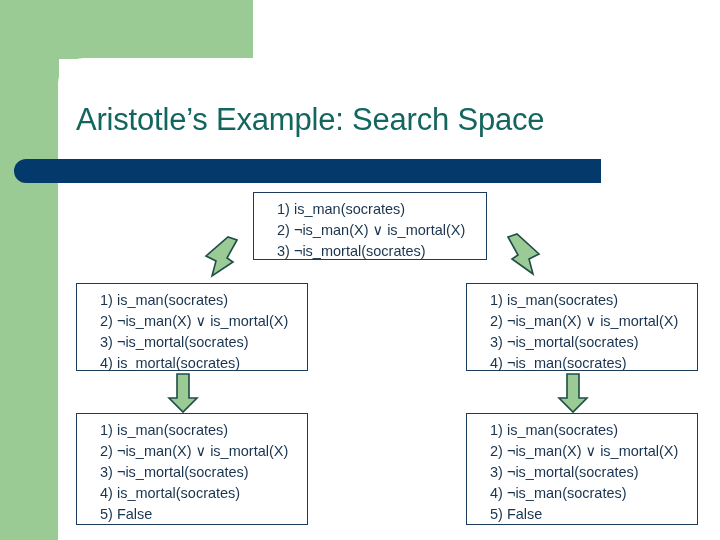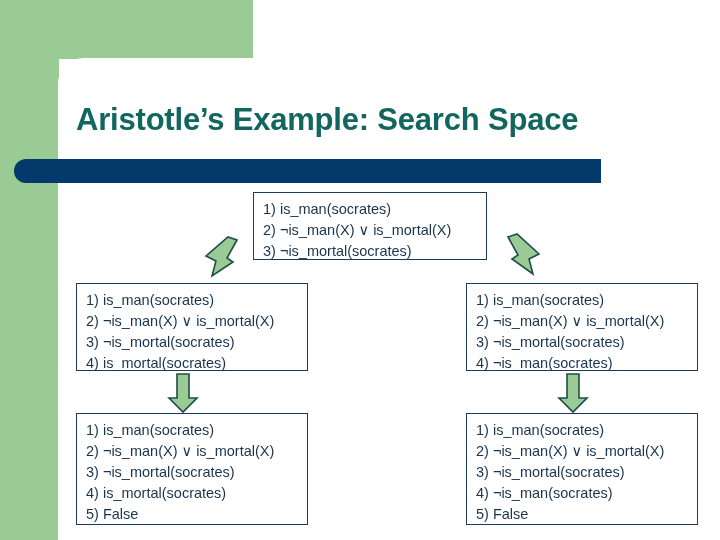--- a/index.html
+++ b/index.html
@@ -55,36 +55,36 @@
     background: #043a6b;
     border-top-left-radius: 12px;
     border-bottom-left-radius: 12px;
   }
   .slide-title {
     position: absolute;
     left: 76px;
     top: 103px;
     width: 630px;
     font-size: 31px;
-    font-weight: bold;
+    font-weight: normal;
     color: #13665f;
     letter-spacing: -0.2px;
     white-space: nowrap;
     line-height: 1.1;
   }
   
   .clause-box {
     position: absolute;
     box-sizing: border-box;
     border: 1px solid #1d3c5c;
     background: #ffffff;
     color: #19344f;
     font-size: 14.5px;
     line-height: 21px;
-    padding: 6px 9px 7px 9px;
+    padding: 6px 9px 7px 23px;
     white-space: nowrap;
   }
   .clause-box .line {
     display: block;
   }
   #box-root   { left: 253px; top: 192px; width: 234px; height: 68px; }
   #box-left1  { left: 76px;  top: 283px; width: 232px; height: 88px; }
   #box-right1 { left: 466px; top: 283px; width: 232px; height: 88px; }
   #box-left2  { left: 76px;  top: 413px; width: 232px; height: 112px; }
   #box-right2 { left: 466px; top: 413px; width: 232px; height: 112px; }

